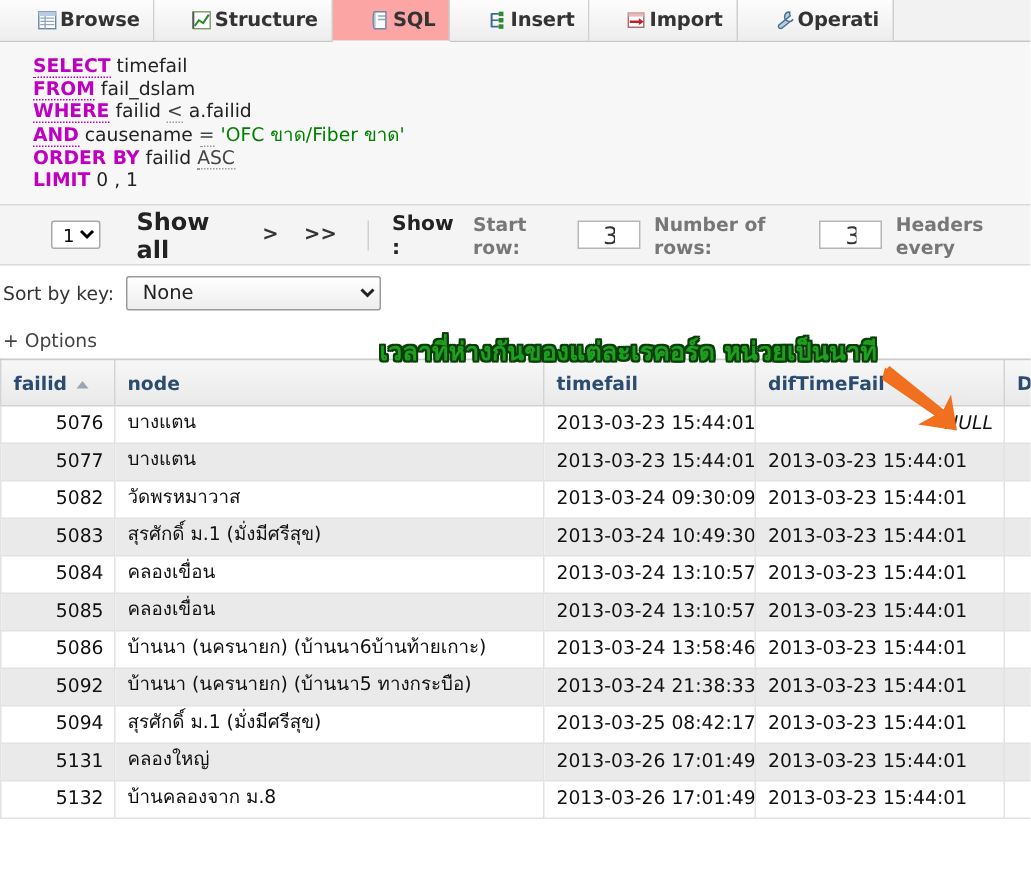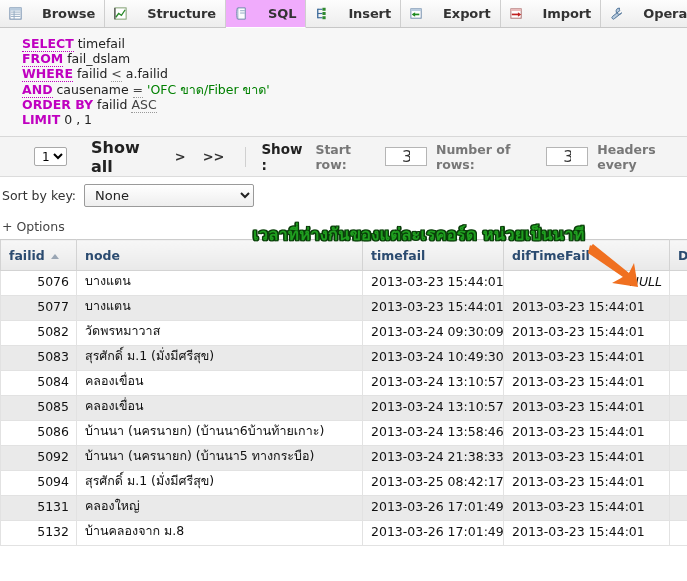--- a/index.html
+++ b/index.html
@@ -22,33 +22,33 @@
     height: 28px;
     background: #f2f2f2;
     border-bottom: 1px solid #c7c7c7;
     display: flex;
     align-items: stretch;
     box-sizing: border-box;
   }
   .tab {
     display: flex;
     align-items: center;
-    gap: 19px;
-    padding: 0 9px 0 8px;
+    gap: 1px;
+    padding: 0 9px 0 24px;
     border-right: 1px solid #cfcfcf;
     background: linear-gradient(to bottom, #fdfdfd 0%, #ededed 100%);
     color: #333;
     font-size: 13px;
     font-weight: bold;
     white-space: nowrap;
     cursor: pointer;
     box-sizing: border-box;
   }
   .tab.active {
-    background: #f0abfc;
+    background: #fca5a5;
     border-bottom: 1px solid #ffffff;
     margin-bottom: -1px;
   }
   .tab .tlabel { letter-spacing: -0.1px; }
 
   .ico { width: 15px; height: 15px; display: inline-block; position: relative; flex: 0 0 auto; }
 
   
   .querybox {
     position: relative;
@@ -253,29 +253,20 @@
           <rect x="9" y="1.9" width="3.4" height="3.2" fill="#2f8a2f"></rect>
           <line x1="4" y1="8" x2="9" y2="8" stroke="#3c6a9a" stroke-width="1.2"></line>
           <rect x="9" y="6.4" width="3.4" height="3.2" fill="#2f8a2f"></rect>
           <line x1="4" y1="12.5" x2="9" y2="12.5" stroke="#3c6a9a" stroke-width="1.2"></line>
           <rect x="9" y="10.9" width="3.4" height="3.2" fill="#2f8a2f"></rect>
         </svg></span>
       <span class="tlabel">Insert</span>
     </div>
     <div class="tab">
       <span class="ico"><svg viewBox="0 0 16 16" width="15" height="15">
-          <rect x="2" y="3" width="11" height="10" fill="#fff" stroke="#6b87a8"></rect>
-          <rect x="2" y="3" width="11" height="2.4" fill="#b9cbdd"></rect>
-          <line x1="4" y1="9" x2="11" y2="9" stroke="#1f8a1f" stroke-width="1.8"></line>
-          <polygon points="3,9 6.5,6.6 6.5,11.4" fill="#1f8a1f"></polygon>
-        </svg></span>
-      <span class="tlabel">Export</span>
-    </div>
-    <div class="tab">
-      <span class="ico"><svg viewBox="0 0 16 16" width="15" height="15">
           <rect x="2" y="3" width="11" height="10" fill="#fff" stroke="#a86b6b"></rect>
           <rect x="2" y="3" width="11" height="2.4" fill="#e8b9b9"></rect>
           <line x1="3" y1="9" x2="11" y2="9" stroke="#c02020" stroke-width="1.8"></line>
           <polygon points="13,9 9.5,6.6 9.5,11.4" fill="#c02020"></polygon>
         </svg></span>
       <span class="tlabel">Import</span>
     </div>
     <div class="tab">
       <span class="ico"><svg viewBox="0 0 16 16" width="15" height="15">
           <path d="M11.2,2.2 a3.3,3.3 0 1,0 2.4,5.1 l-7.6,6.0 a1.6,1.6 0 1,1 -2.0,-2.4 l7.6,-6.0 a3.3,3.3 0 0,1 -0.4,-2.7 z" fill="#b9cbdd" stroke="#4a6f95" stroke-width="1"></path>

